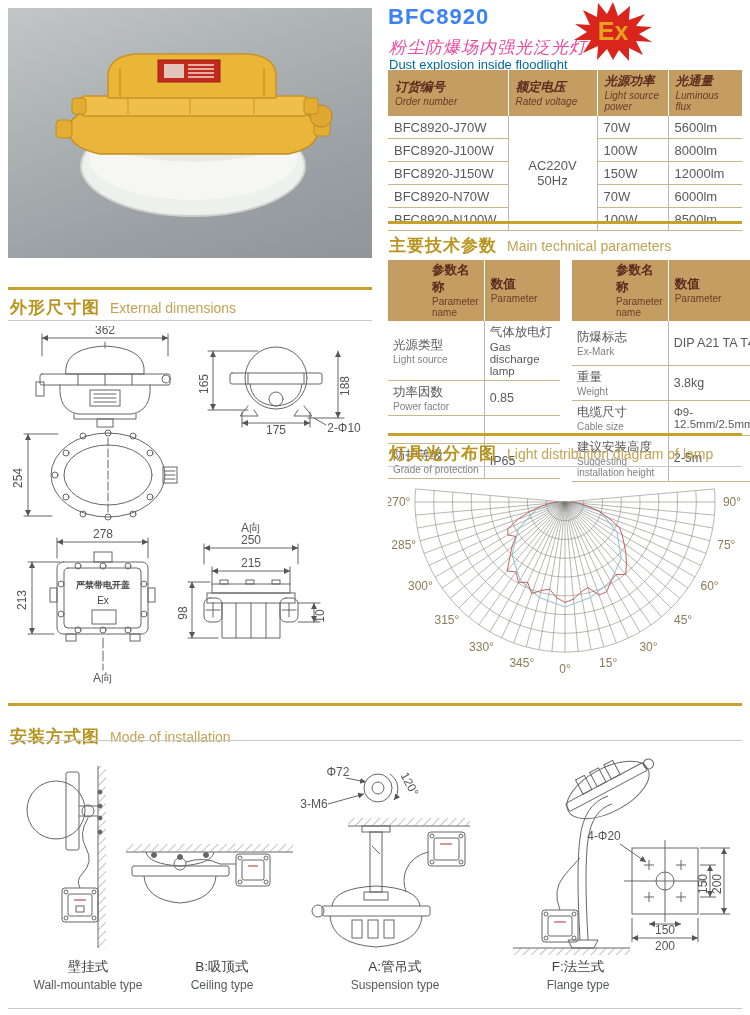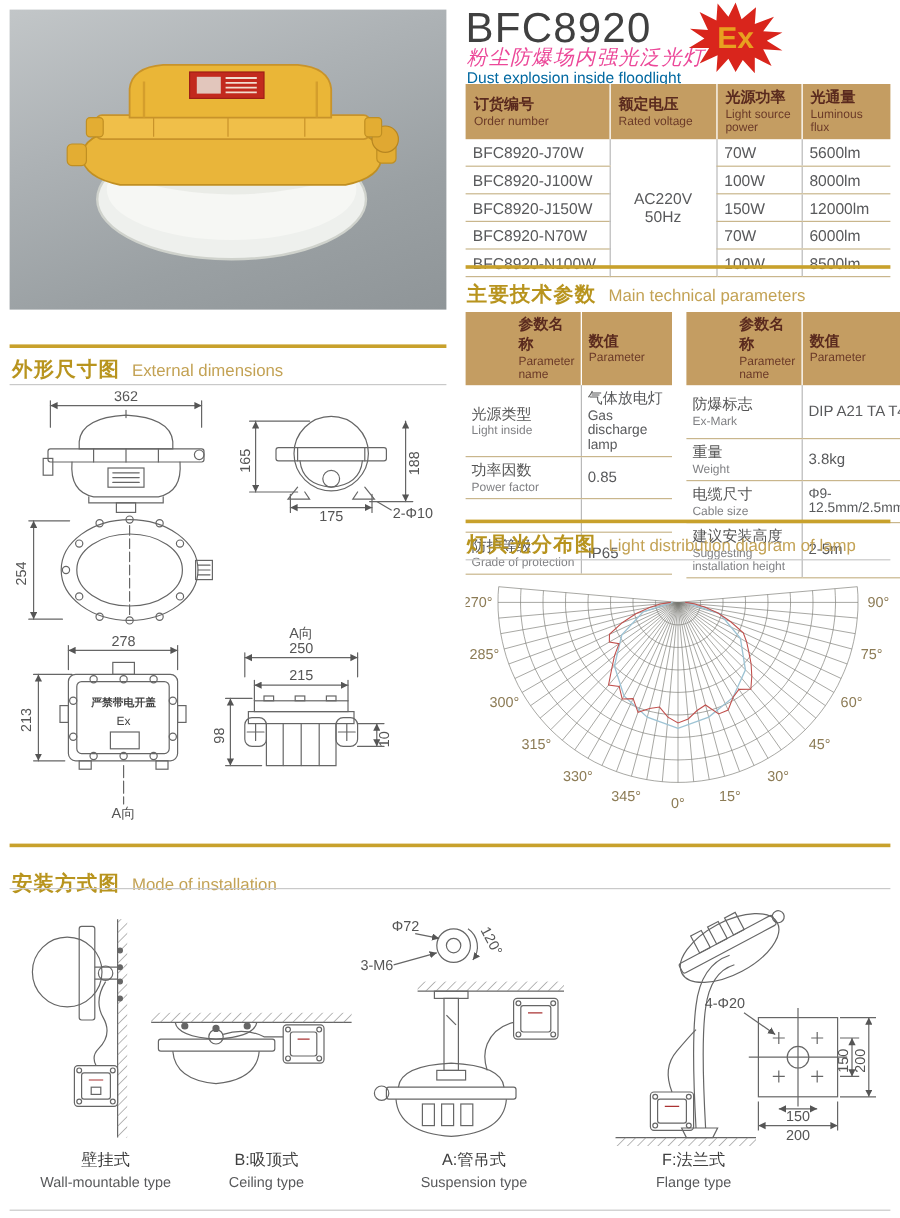--- a/index.html
+++ b/index.html
@@ -5,39 +5,39 @@
   html,body{margin:0;padding:0;background:#e9e9e9;}
   .page{position:relative;width:750px;height:1015px;background:#ffffff;
         font-family:"Liberation Sans","DejaVu Sans",sans-serif;overflow:hidden;}
   .abs{position:absolute;}
 
   
   .photo{left:8px;top:8px;width:364px;height:250px;
          background:linear-gradient(160deg,#c2c6c8 0%,#adb2b5 35%,#9aa0a3 70%,#8f9598 100%);}
 
   
-  .model-title{left:388px;top:4px;font-size:35px;font-weight:normal;color:#404040;letter-spacing:1px;}
+  .model-title{left:388px;top:4px;font-size:22px;font-weight:bold;color:#3b82f6;letter-spacing:1px;}
   .title-zh{left:389px;top:36px;font-size:17px;color:#ec4899;letter-spacing:1px;font-style:italic;}
   .title-en{left:389px;top:57px;font-size:13px;color:#0369a1;}
   .ex-badge{left:572px;top:0px;width:82px;height:62px;}
 
   
   .gold-rule{height:3px;background:#c8a12c;}
   .thin-rule{height:1px;background:#c9c9c9;}
 
   
   .sec-title{display:flex;align-items:baseline;gap:10px;white-space:nowrap;}
   .sec-title .zh{font-size:17px;font-weight:bold;color:#b8941e;letter-spacing:1px;}
   .sec-title .en{font-size:14px;color:#c3a254;}
 
   
   table{border-collapse:collapse;}
   .order-table{left:388px;top:70px;width:354px;font-size:13px;color:#58595b;}
   .order-table th{background:#c49d62;color:#5a2a1e;text-align:left;padding:3px 6px 4px 7px;
-                  font-weight:bold;border-left:1px solid #fff;}
+                  font-weight:bold;border-left:1px solid #fff;font-style:italic;}
   .order-table th:first-child{border-left:none;}
   .order-table th .en{display:block;font-weight:normal;font-size:10px;color:#6b3a28;}
   .order-table th .zh{font-size:12.5px;}
   .order-table td{border-bottom:1px solid #c9b68c;border-left:1px solid #b9b9b9;
                   padding:3px 6px;height:16px;}
   .order-table td:first-child{border-left:none;}
   .order-table td.voltage{text-align:center;}
 
   
   .tech-table{font-size:12.5px;color:#58595b;}
@@ -165,21 +165,21 @@
     <thead>
       <tr>
         <th><span class="zh">参数名称</span><span class="en">Parameter name</span></th>
         <th><span class="zh">数值</span><span class="en">Parameter</span></th>
       </tr>
     </thead>
     <tbody>
       <tr>
         <td class="pname">
             <span class="zh">光源类型</span>
-            <span class="en">Light inside</span>
+            <span class="en">Light source</span>
           </td>
         <td class="pval">
             <span class="zh">气体放电灯</span>
             <span class="en">Gas discharge lamp</span>
           </td>
       </tr>
       <tr>
         <td class="pname">
             <span class="zh">功率因数</span>
             <span class="en">Power factor</span>

